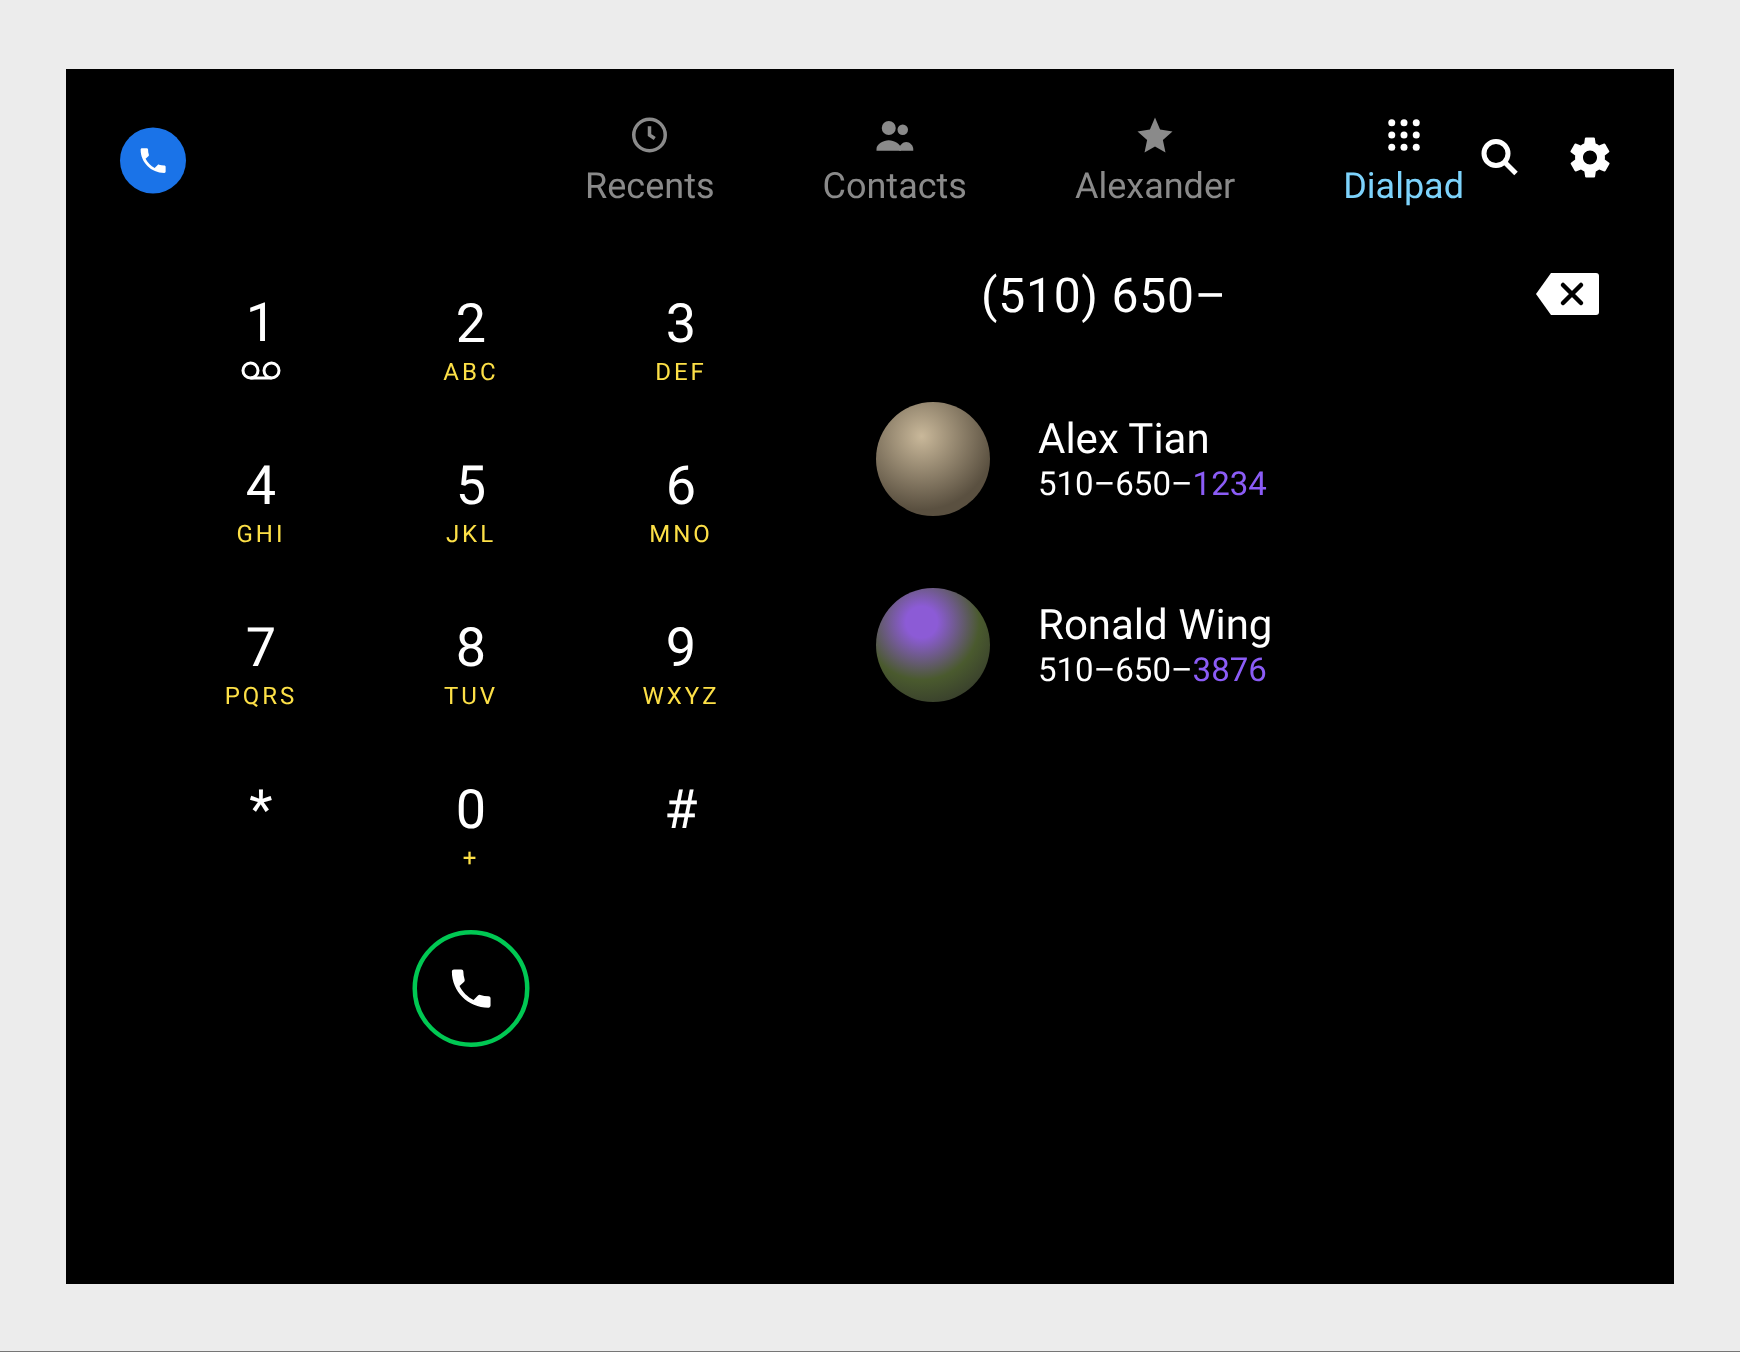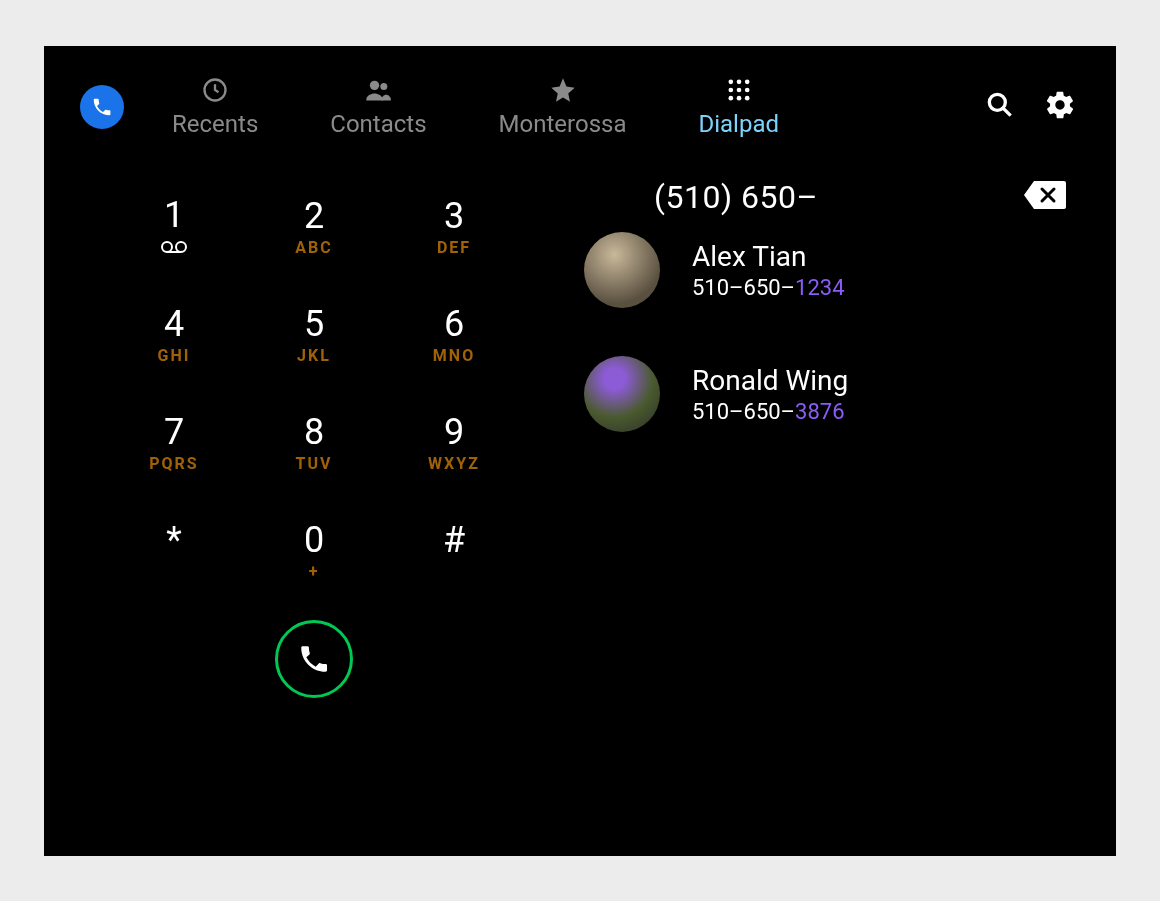--- a/index.html
+++ b/index.html
@@ -34,20 +34,21 @@
     display: flex;
     align-items: center;
     justify-content: center;
     flex-shrink: 0;
     margin-right: 40px;
   }
   .tabs {
     display: flex;
     gap: 72px;
     flex: 1;
+    justify-content: flex-end;
   }
   .tab {
     display: flex;
     flex-direction: column;
     align-items: center;
     gap: 6px;
     cursor: pointer;
     color: #8a8a8a;
   }
   .tab.active { color: #7dd3fc; }
@@ -78,21 +79,21 @@
   }
   .key {
     display: flex;
     flex-direction: column;
     align-items: center;
     justify-content: center;
     cursor: pointer;
     color: #fff;
   }
   .key-digit { font-size: 36px; font-weight: 400; line-height: 1; }
-  .key-letters { font-size: 16px; letter-spacing: 2px; color: #a16207; margin-top: 4px; min-height: 20px; font-weight: bold;}
+  .key-letters { font-size: 16px; letter-spacing: 2px; color: #fde047; margin-top: 4px; min-height: 20px;}
   .key-voicemail { font-size: 20px; margin-top:2px; }
   .call-row {
     display: flex;
     justify-content: center;
     margin-top: 18px;
   }
   .call-button {
     width: 78px;
     height: 78px;
     border-radius: 50%;
@@ -102,23 +103,23 @@
     justify-content: center;
     cursor: pointer;
   }
   
   .right-col {
     flex: 1;
     padding-right: 10px;
   }
   .number-row {
     display: flex;
-    align-items: center;
+    align-items: flex-end;
     justify-content: space-between;
-    margin-bottom: 16px;
+    margin-bottom: 52px;
     padding-left: 70px;
   }
   .typed-number {
     font-size: 32px;
     color: #fff;
     font-weight: 400;
     letter-spacing: 0.5px;
   }
   .backspace {
     cursor: pointer;
@@ -182,21 +183,21 @@
             </svg>
         </div>
         <div class="tab-label">Contacts</div>
       </div>
       <div class="tab">
         <div class="tab-icon">
           <svg width="28" height="28" viewBox="0 0 24 24" fill="#8a8a8a">
               <path d="M12 2l2.9 6.9L22 10l-5.5 4.9L18 22l-6-3.5L6 22l1.5-7.1L2 10l7.1-1.1L12 2z"></path>
             </svg>
         </div>
-        <div class="tab-label">Monterossa</div>
+        <div class="tab-label">Alexander</div>
       </div>
       <div class="tab active">
         <div class="tab-icon">
           <svg width="28" height="28" viewBox="0 0 24 24" fill="#fff">
               <circle cx="5" cy="5" r="2"></circle>
               <circle cx="12" cy="5" r="2"></circle>
               <circle cx="19" cy="5" r="2"></circle>
               <circle cx="5" cy="12" r="2"></circle>
               <circle cx="12" cy="12" r="2"></circle>
               <circle cx="19" cy="12" r="2"></circle>

